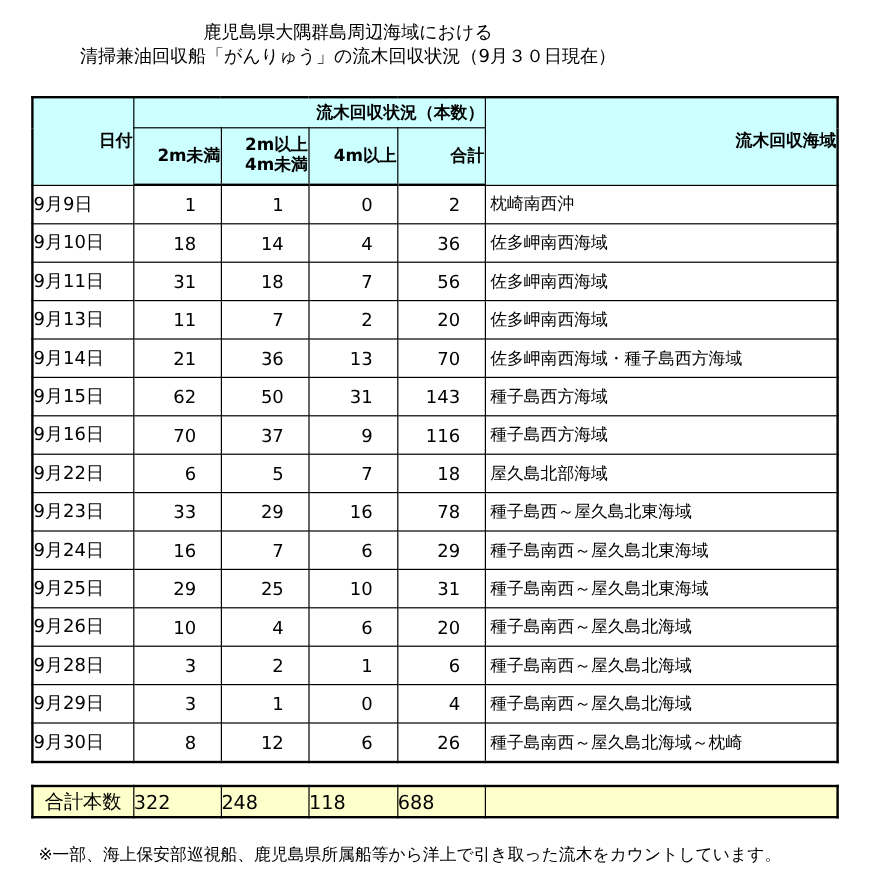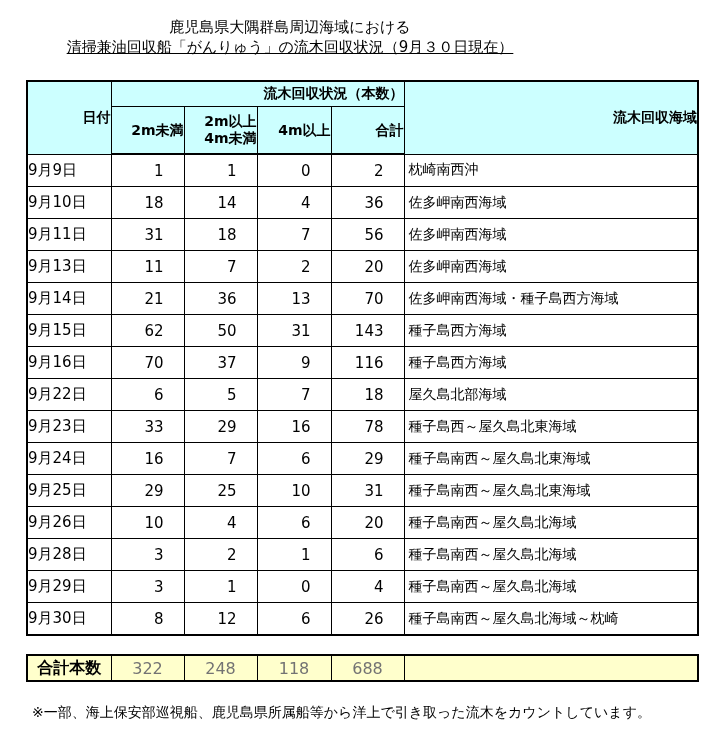--- a/index.html
+++ b/index.html
@@ -1,35 +1,35 @@
 <!DOCTYPE html>
 <html><head>
 <meta charset="utf-8">
 <style>
   html, body { margin:0; padding:0; background:#ffffff; }
   body { width:724px; height:747px; position:relative; overflow:hidden;
          font-family:"DejaVu Sans","Liberation Sans",sans-serif; color:#000; }
   .title { position:absolute; left:0; width:580px; text-align:center; font-size:15px; line-height:20px; }
   .title.l1 { top:17px; }
-  .title.l2 { top:37px;text-decoration:underline; }
+  .title.l2 { top:37px; }
   table { border-collapse:collapse; position:absolute; table-layout:fixed; }
   #main { left:26px; top:80px; width:671px; border:2px solid #000; }
   #main td, #main th { border:1px solid #000; font-size:15px; padding:0; }
   #main th { background:#ccffff; font-weight:bold; font-size:14px; text-align:right; }
   #main thead tr:last-child th { border-bottom:2px solid #000; }
   #main tr.r1 th { height:24px; }
   #main tr.r2 th { height:46px; line-height:17px; }
   #main tbody td { height:31px; }
   td.date { text-align:left; padding-right:8px !important; }
   td.num { text-align:right; padding-right:20px !important; }
   td.area { text-align:left; padding-left:4px !important; font-size:14px !important;margin-left:16px; }
   #totals { left:26px; top:654px; width:671px; border:2px solid #000; background:#ffffcc; }
   #totals td { border:1px solid #000; height:24px; font-size:16px; padding:0; }
-  #totals td.lbl { font-weight:bold; text-align:center; }
-  #totals td.tnum { color:#737373; text-align:center; }
+  #totals td.lbl { font-weight:normal; text-align:center; }
+  #totals td.tnum { color:#000000; }
   .note { position:absolute; left:32px; top:704px; font-size:14px; white-space:nowrap; }
 </style>
 </head>
 <body>
 
 <div class="title l1">鹿児島県大隅群島周辺海域における</div>
 <div class="title l2">清掃兼油回収船「がんりゅう」の流木回収状況（9月３０日現在）</div>
 
 <table id="main">
   <colgroup>

